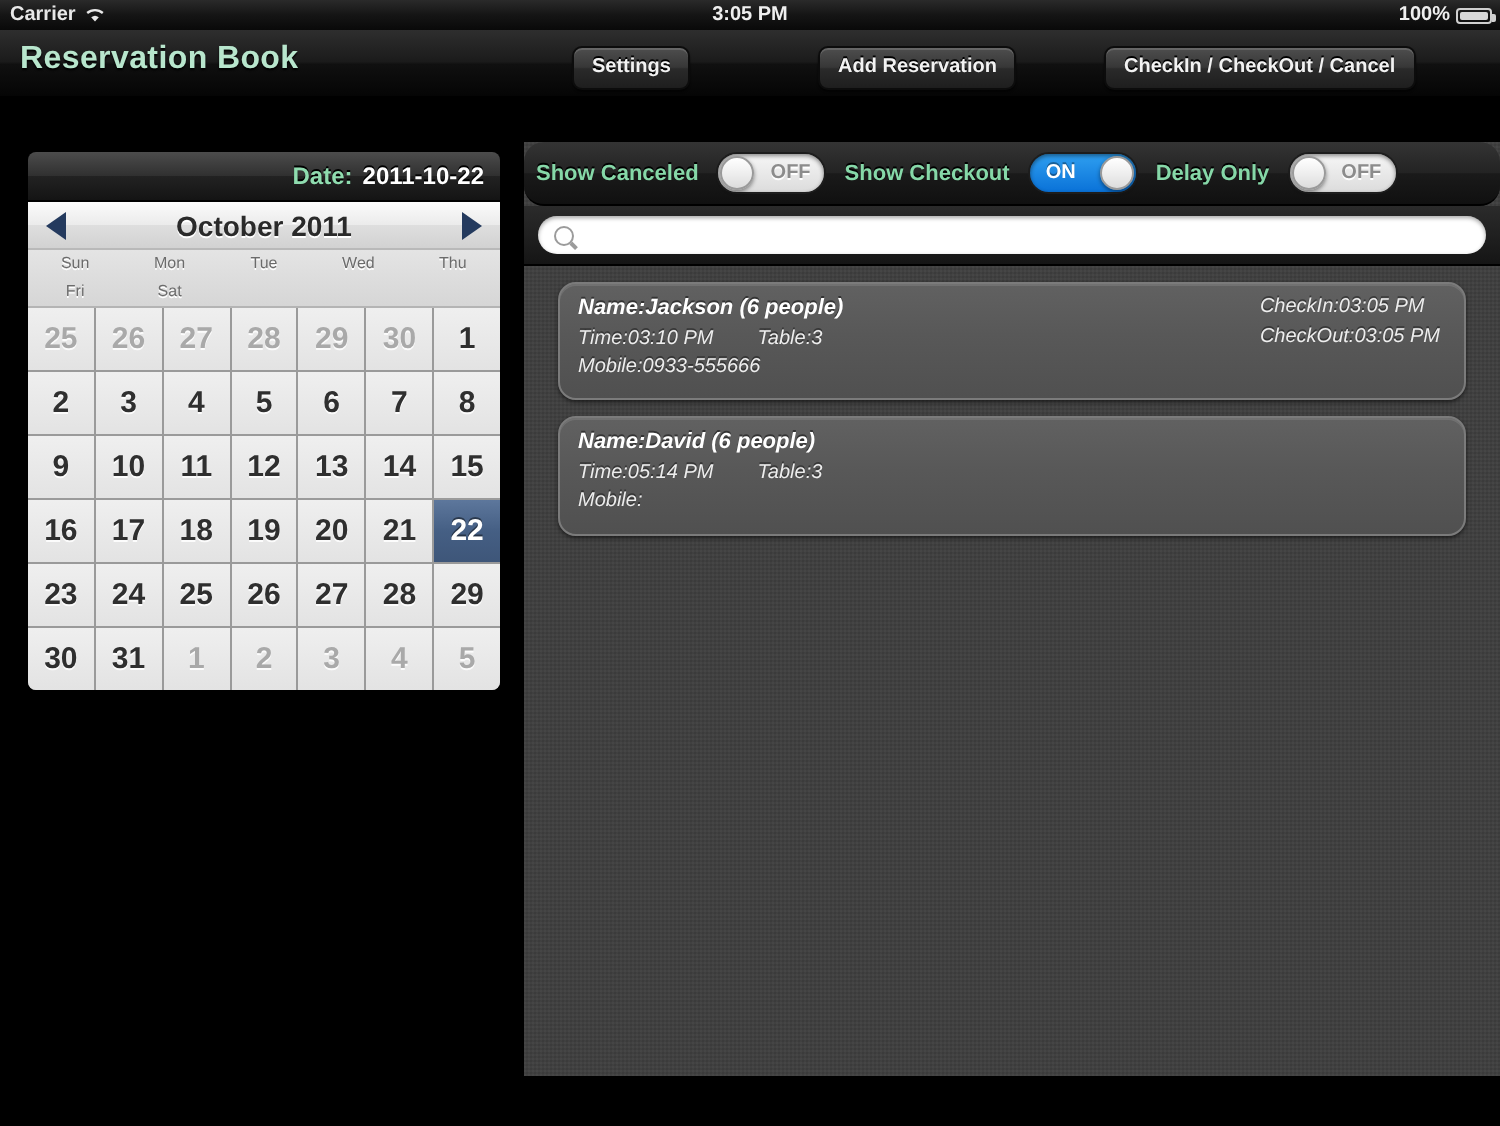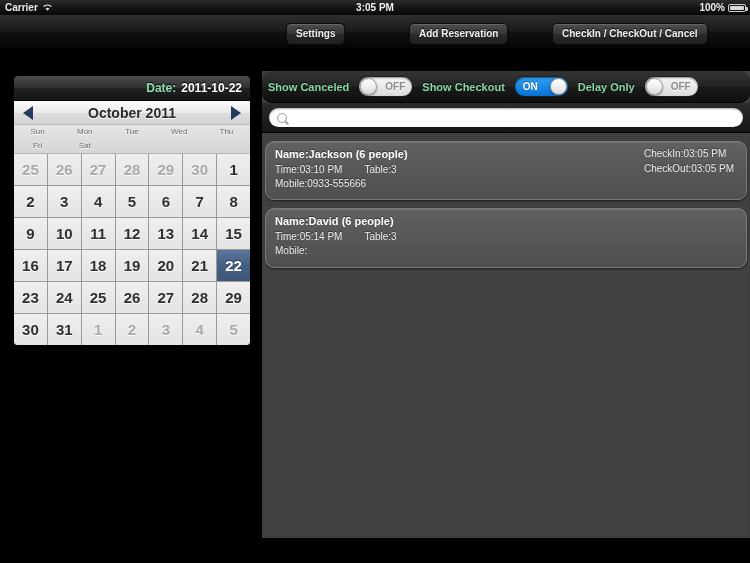--- a/index.html
+++ b/index.html
@@ -230,21 +230,21 @@
     content:""; position:absolute; right:-3px; bottom:-2px;
     width:4px; height:1.5px; background:#9b9b9b; transform: rotate(45deg);
   }
   .searchfield input {
     border:none; outline:none; background:transparent;
     font-size:11px; color:#222; width: 100%;
     font-family: "Liberation Sans", sans-serif;
   }
   .searchfield input::placeholder { color:#b3b3b3; }
 
-  .cards { padding: 8px 3px 0; }
+  .cards { padding: 8px 17px 0; font-style: italic; }
   .card {
     position: relative;
     background: linear-gradient(to bottom, #616161 0%, #585858 45%, #505050 100%);
     border: 1px solid #7b7b7b;
     border-radius: 9px;
     padding: 6px 9px 7px;
     margin-bottom: 8px;
     box-shadow: 0 1px 2px rgba(0,0,0,0.55), inset 0 1px 0 rgba(255,255,255,0.1);
   }
   .card-title {
@@ -287,20 +287,21 @@
     <div class="sb-center">3:05 PM</div>
     <div class="sb-right">
       <span>100%</span>
       <span class="batt">
           <i></i>
         </span>
     </div>
   </div>
 
   <div class="toolbar">
+    <div class="app-title">Reservation Book</div>
     <button class="tb-btn tb-settings">Settings</button>
     <button class="tb-btn tb-cicoc">CheckIn / CheckOut / Cancel</button>
     <button class="tb-btn tb-add">Add Reservation</button>
   </div>
 
   <div class="cal-panel">
     <div class="cal-datebar">
       <span class="lbl">Date:</span>
       <span class="val">2011-10-22</span>
     </div>

